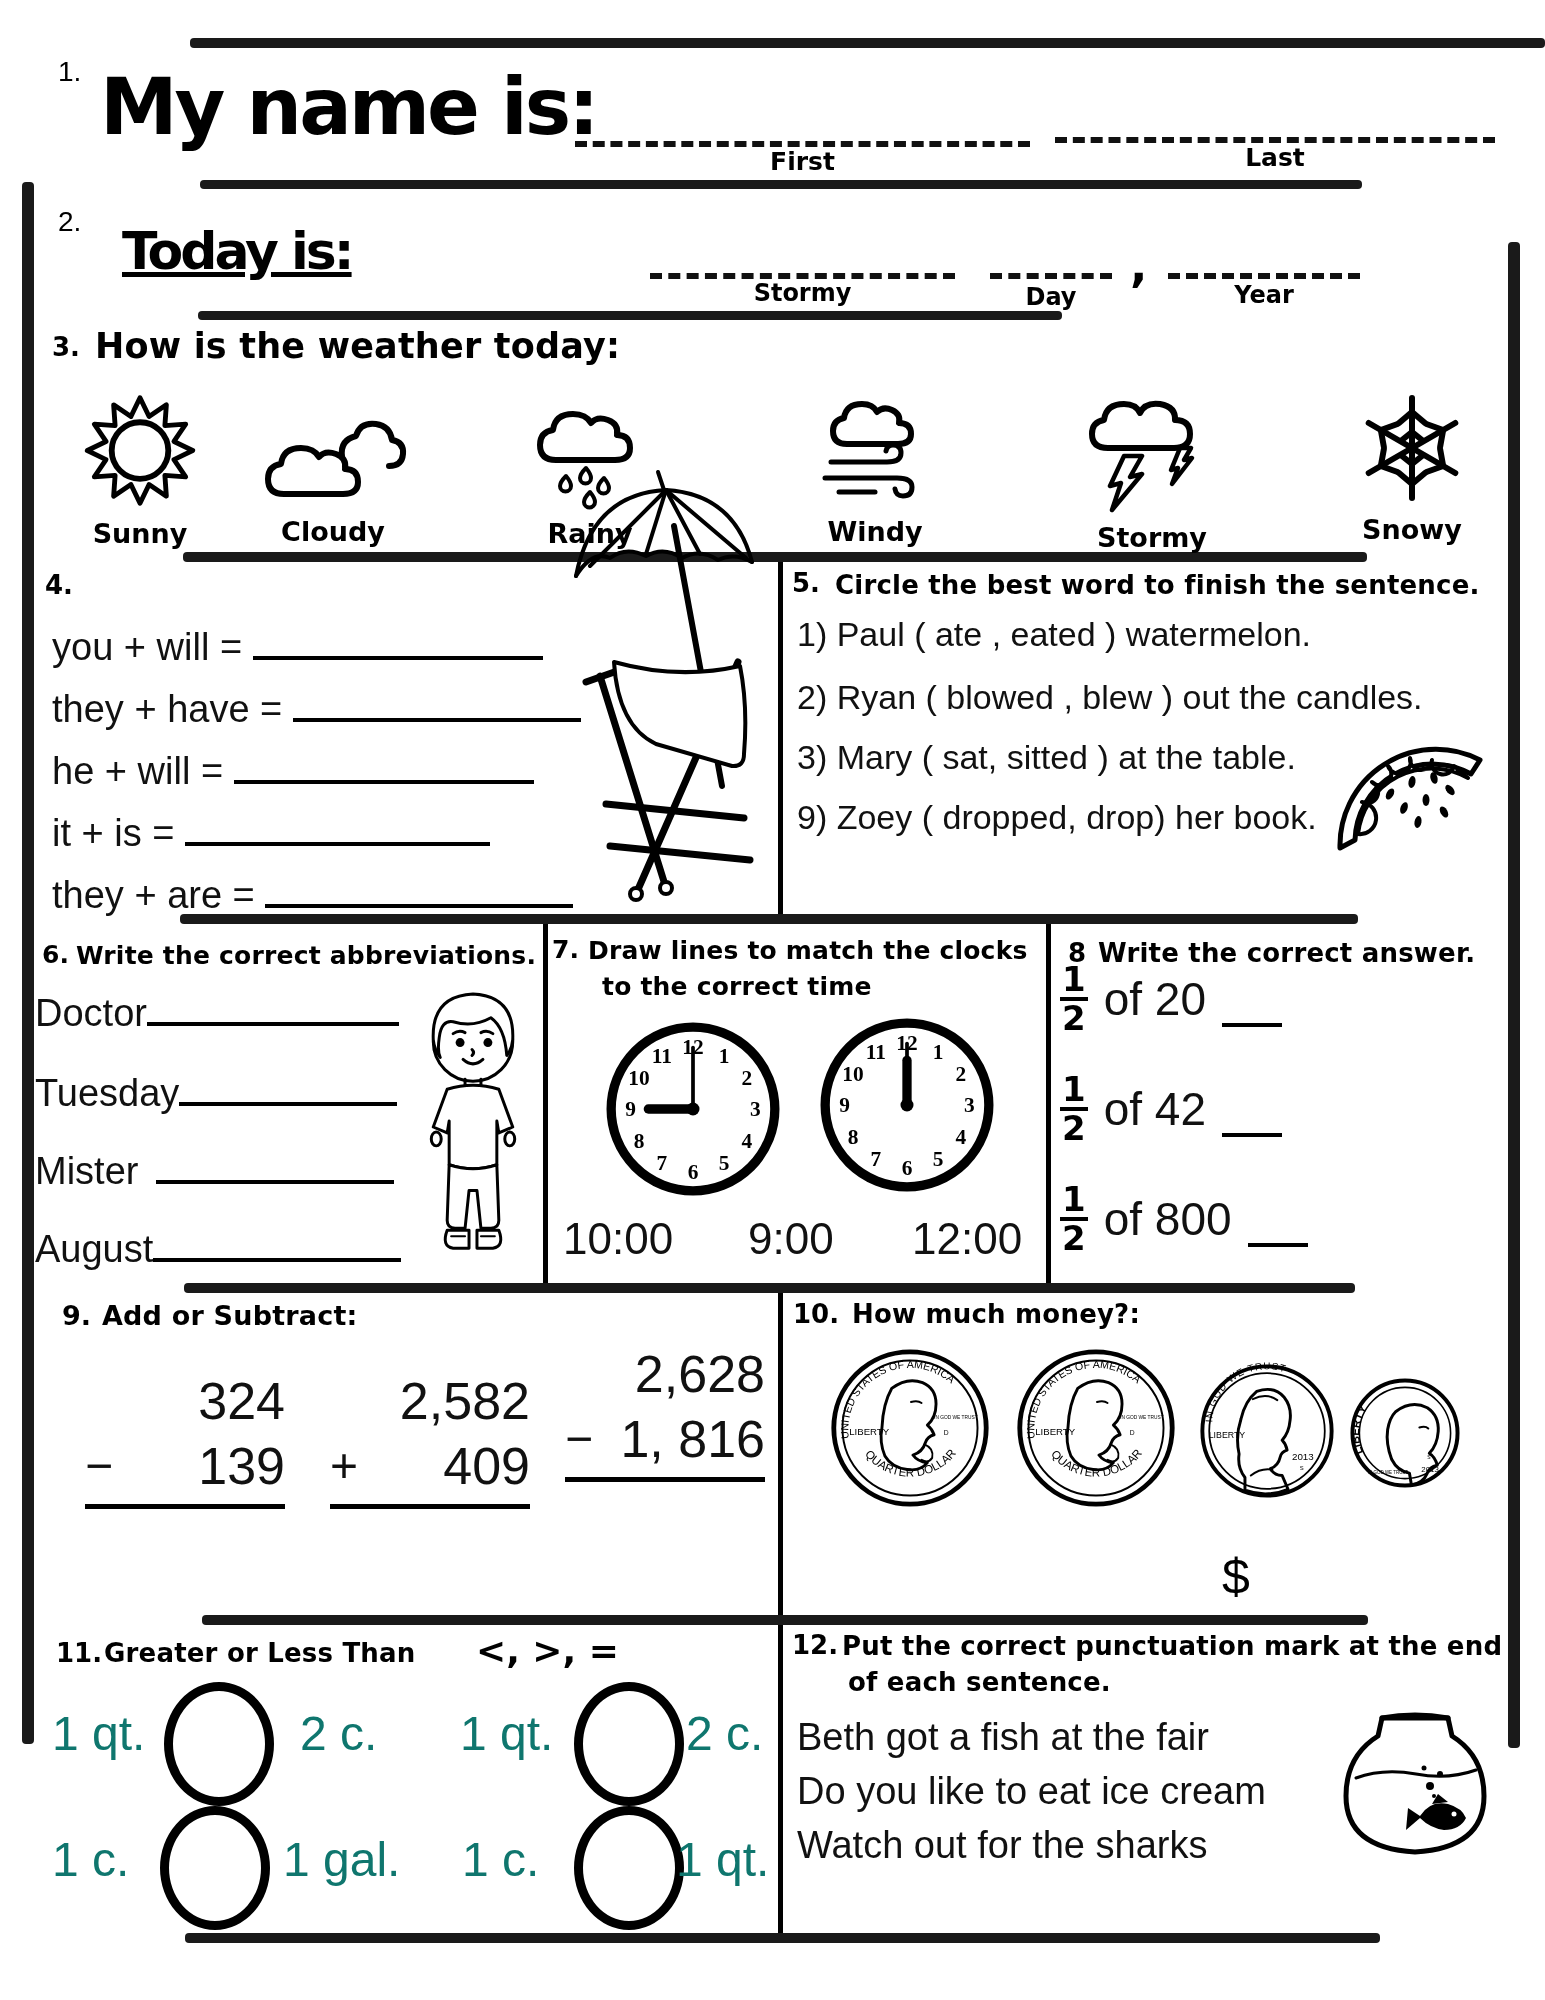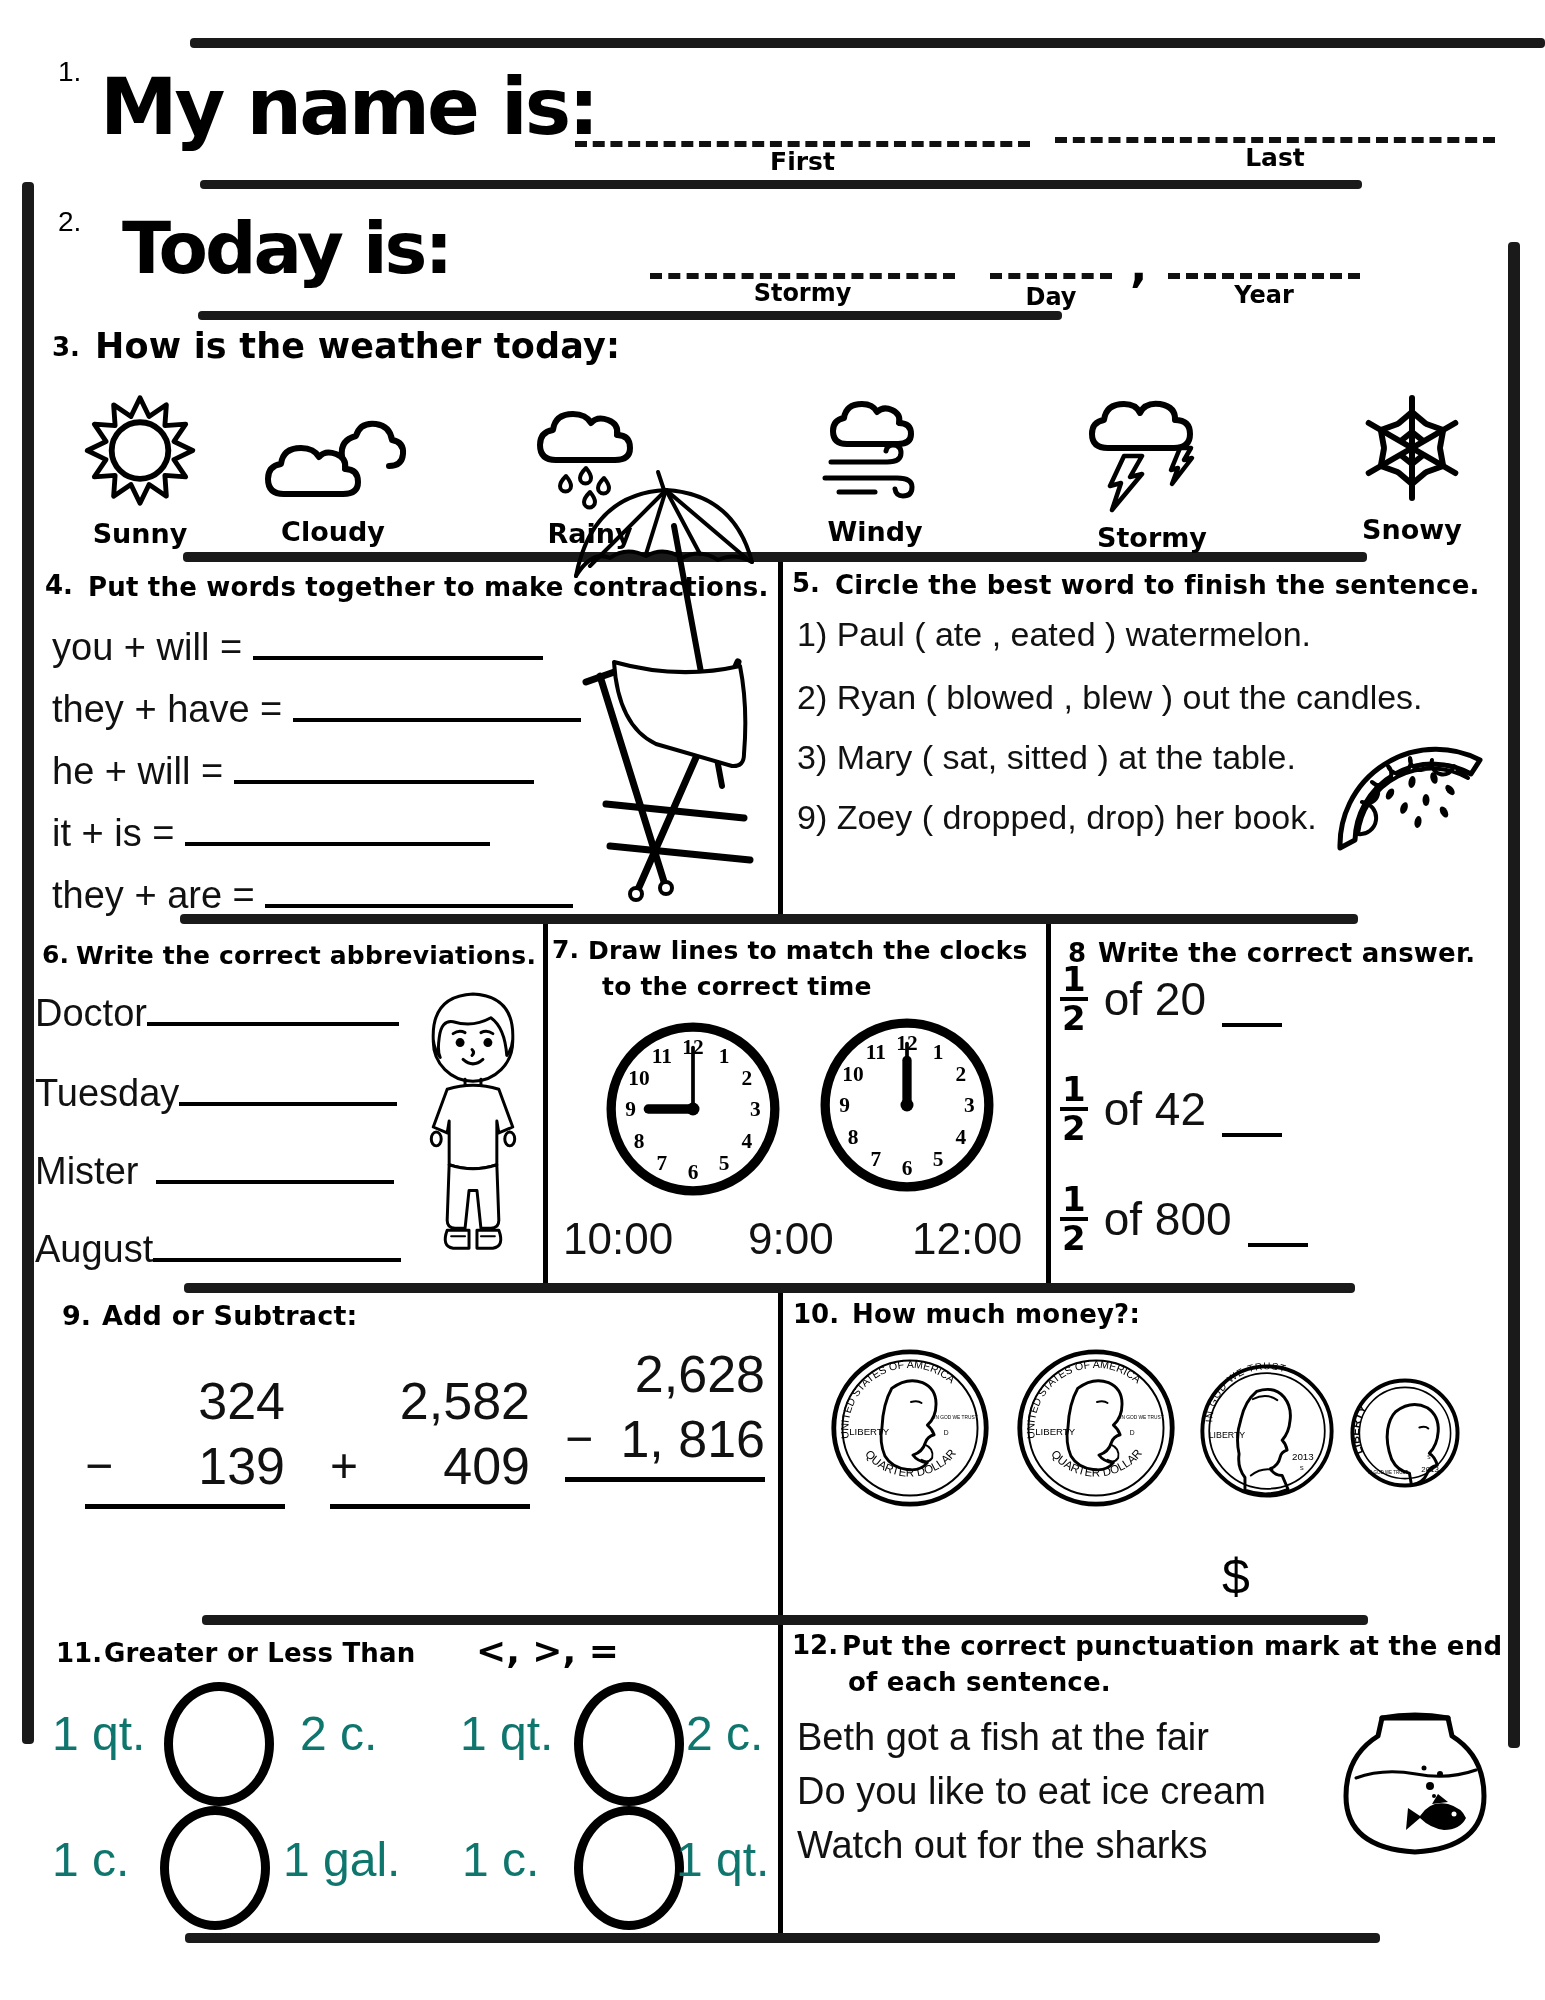--- a/index.html
+++ b/index.html
@@ -65,21 +65,21 @@
   <div class="divider" style="left:778px;top:1625px;width:5px;height:308px;"></div>
 
   <span class="abs hnum" style="left:58px;top:56px;">1.</span>
   <span class="abs bigtitle" style="left:100px;top:62px;">My name is:</span>
   <div class="dash" style="left:575px;top:100px;width:455px;height:41px;"></div>
   <div class="dashlabel" style="left:575px;top:147px;width:455px;">First</div>
   <div class="dash" style="left:1055px;top:96px;width:440px;height:41px;"></div>
   <div class="dashlabel" style="left:1055px;top:143px;width:440px;">Last</div>
 
   <span class="abs hnum" style="left:58px;top:206px;">2.</span>
-  <span class="abs bigtitle" style="left:122px;top:206px;font-size:72px;">Today is:</span>
+  <span class="abs bigtitle" style="left:122px;top:221px;font-size:52px;text-decoration:underline;">Today is:</span>
   <div class="dash" style="left:650px;top:232px;width:305px;height:41px;"></div>
   <div class="dashlabel" style="left:650px;top:279px;width:305px;font-size:24px;">Stormy</div>
   <div class="dash" style="left:990px;top:232px;width:122px;height:41px;"></div>
   <div class="dashlabel" style="left:990px;top:283px;width:122px;font-size:24px;">Day</div>
   <span class="abs" style="left:1130px;top:238px;font:700 46px 'DejaVu Sans',sans-serif;">,</span>
   <div class="dash" style="left:1168px;top:232px;width:192px;height:41px;"></div>
   <div class="dashlabel" style="left:1168px;top:281px;width:192px;font-size:24px;">Year</div>
 
   <span class="abs qnum" style="left:52px;top:332px;">3.</span>
   <span class="abs qtitle" style="left:95px;top:326px;font-size:35px;">How is the weather today:</span>
@@ -163,21 +163,20 @@
             <line x1="60" y1="24" x2="73" y2="35"></line>
             <line x1="60" y1="96" x2="47" y2="85"></line>
             <line x1="60" y1="96" x2="73" y2="85"></line>
           </g>
       </g>
     </svg>
     <div class="wlabel">Snowy</div>
   </div>
 
   <span class="abs qnum" style="left:45px;top:570px;">4.</span>
-  <span class="abs qtitle" style="left:88px;top:572px;">Put the words together to make contractions.</span>
   <div class="item38" style="left:52px;top:684px;"><span>they + have =</span> <span class="ln" style="width:288px;"></span></div>
   <div class="item38" style="left:52px;top:622px;"><span>you + will =</span> <span class="ln" style="width:290px;"></span></div>
   <div class="item38" style="left:52px;top:746px;"><span>he + will =</span> <span class="ln" style="width:300px;"></span></div>
   <div class="item38" style="left:52px;top:808px;"><span>it + is =</span> <span class="ln" style="width:305px;"></span></div>
   <div class="item38" style="left:52px;top:870px;"><span>they + are =</span> <span class="ln" style="width:308px;"></span></div>
 
   <svg class="abs" style="left:548px;top:464px;" width="232" height="446" viewBox="0 0 232 446">
     <g class="stroke" stroke-width="4">
       <line x1="116" y1="26" x2="110" y2="8"></line>
       <path d="M28,112 Q44,30 118,26 Q186,30 204,98"></path>

